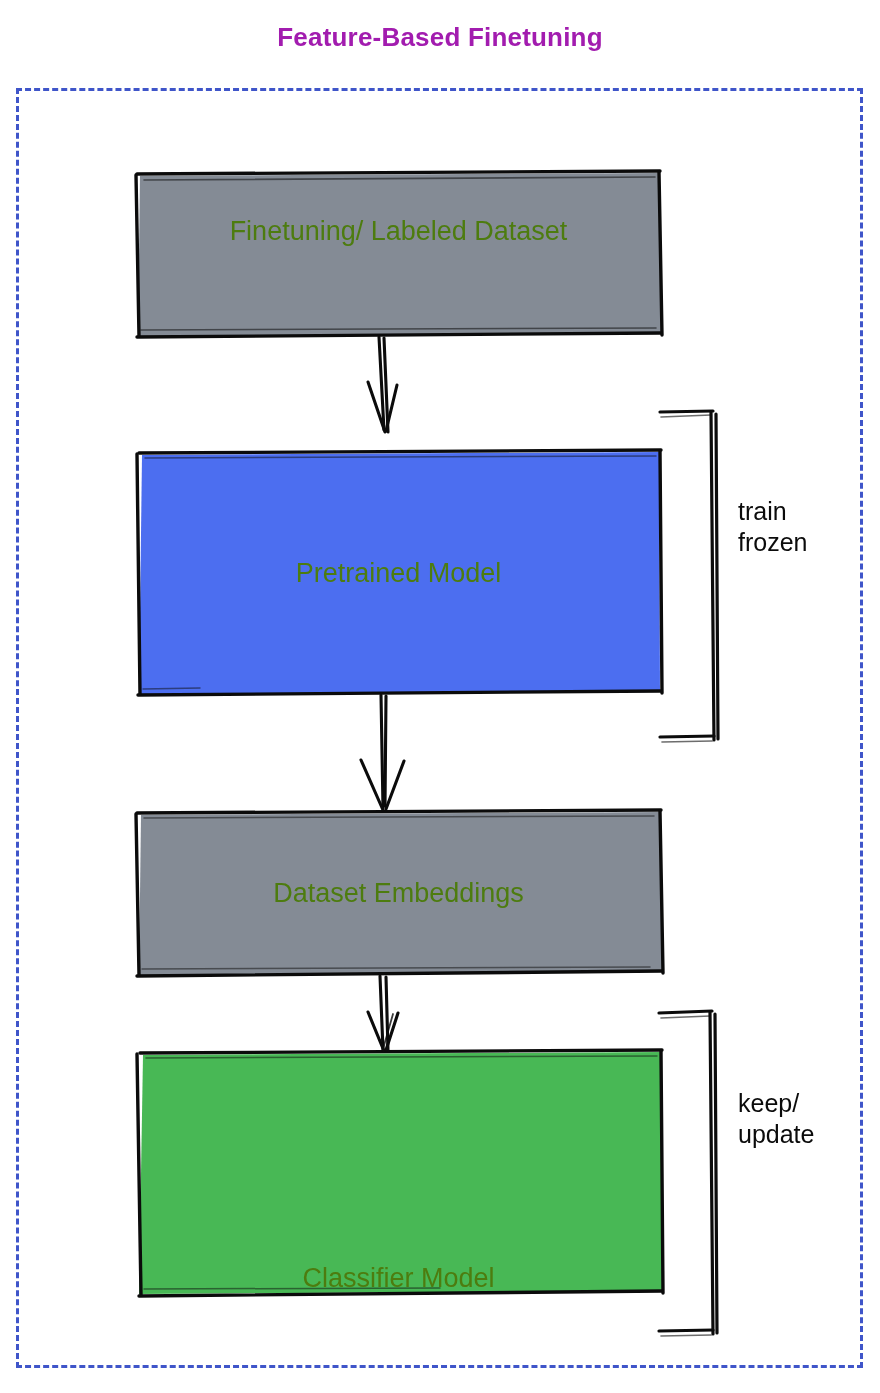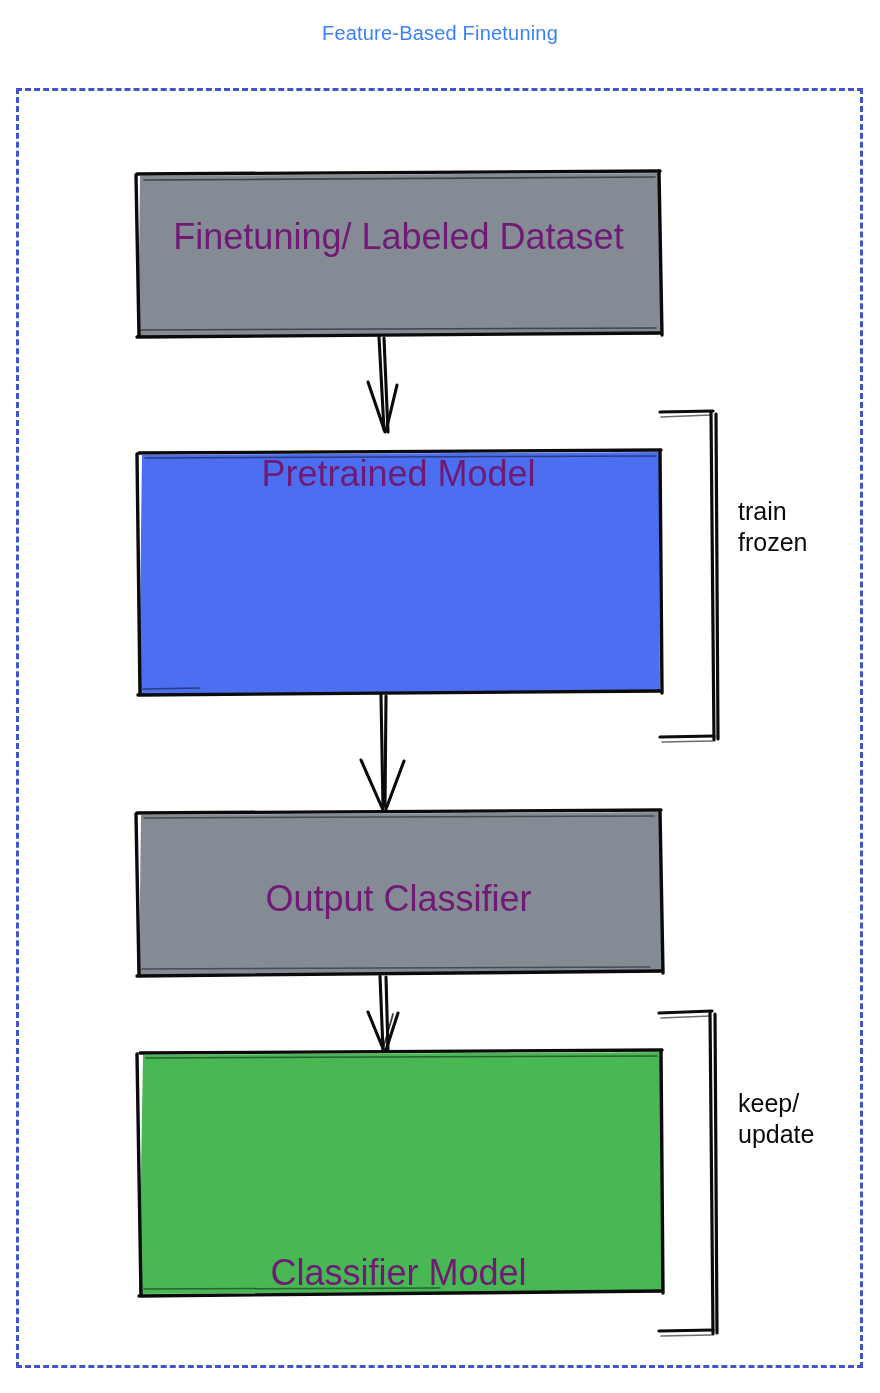--- a/index.html
+++ b/index.html
@@ -21,24 +21,24 @@
   }
 
   
   .diagram-title {
     position: absolute;
     top: 22px;
     left: 0;
     width: 880px;
     text-align: center;
     font-family: "Liberation Sans", sans-serif;
-    font-size: 20px;
-    font-weight: 400;
+    font-size: 26px;
+    font-weight: 700;
     letter-spacing: 0.2px;
-    color: #3b82f6;
+    color: #a21caf;
     white-space: nowrap;
   }
 
   
   .dashed-frame {
     position: absolute;
     left: 16px;
     top: 88px;
     width: 847px;
     height: 1280px;
@@ -59,41 +59,41 @@
 
   
   .node {
     position: absolute;
     box-sizing: border-box;
     display: flex;
     justify-content: center;
   }
   .node-label {
     font-family: "Liberation Sans", sans-serif;
-    font-size: 36px;
+    font-size: 27px;
     font-weight: 400;
-    color: #701a75;
+    color: #4d7c0f;
     line-height: 1.2;
     white-space: nowrap;
   }
 
   #node-dataset {
     left: 137px;
     top: 173px;
     width: 523px;
     height: 163px;
     align-items: flex-start;
     padding-top: 42px;
   }
   #node-pretrained {
     left: 137px;
     top: 452px;
     width: 523px;
     height: 242px;
-    align-items: flex-start;
+    align-items: center;
   }
   #node-embeddings {
     left: 137px;
     top: 812px;
     width: 523px;
     height: 163px;
     align-items: flex-start;
     padding-top: 65px;
   }
   #node-classifier {
@@ -226,21 +226,21 @@
 
   <div class="node" id="node-dataset">
     <span class="node-label">Finetuning/ Labeled Dataset</span>
   </div>
 
   <div class="node" id="node-pretrained">
     <span class="node-label">Pretrained Model</span>
   </div>
 
   <div class="node" id="node-embeddings">
-    <span class="node-label">Output Classifier</span>
+    <span class="node-label">Dataset Embeddings</span>
   </div>
 
   <div class="node" id="node-classifier">
     <span class="node-label">Classifier Model</span>
   </div>
 
   <div class="side-annotation" id="annotation-keep-frozen">train
 frozen</div>
 
   <div class="side-annotation" id="annotation-train-update">keep/

